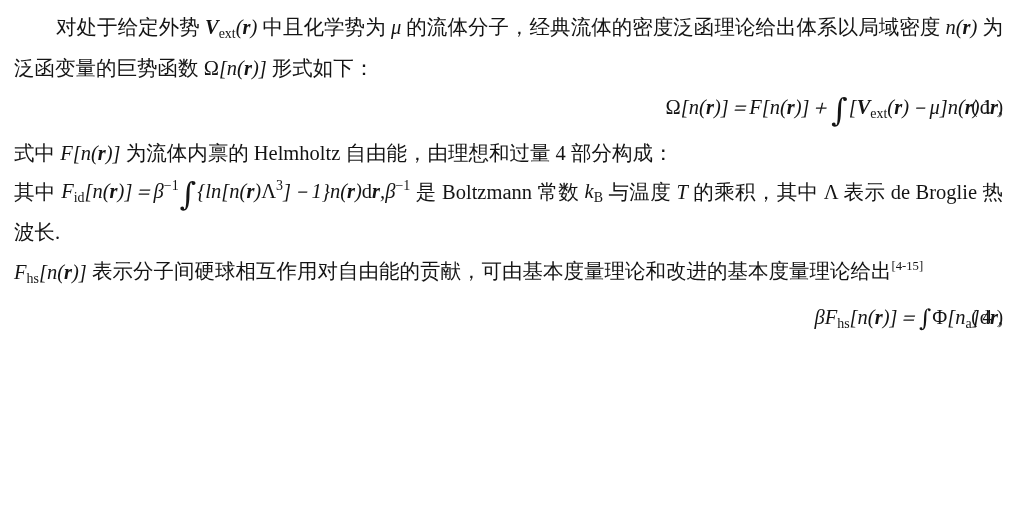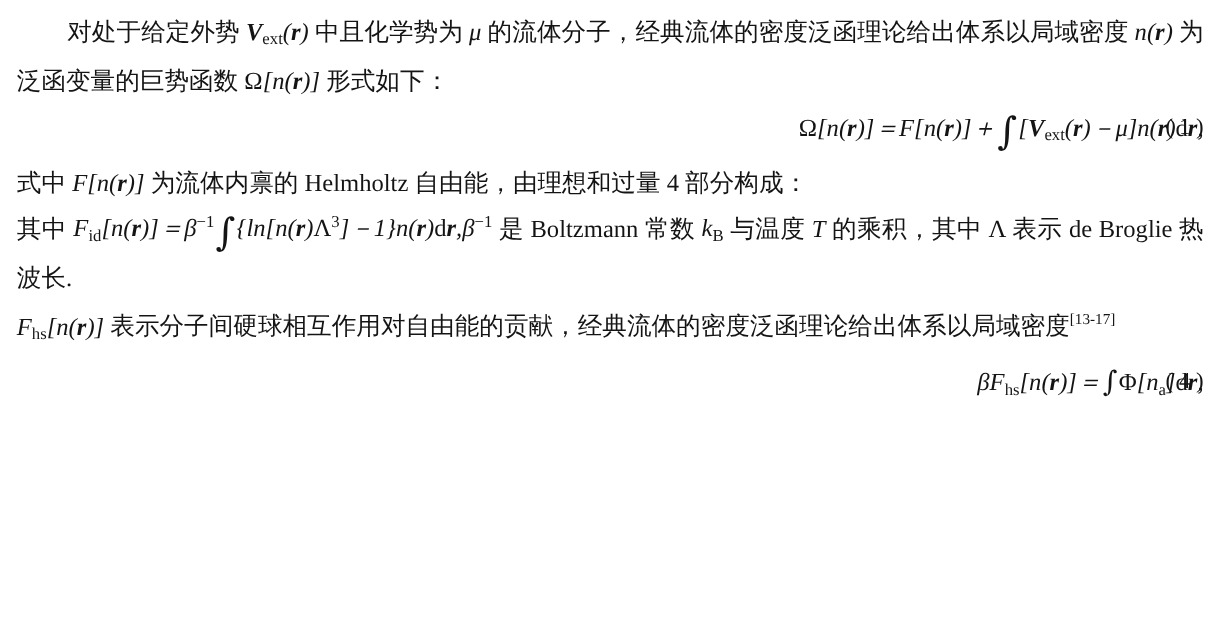--- a/index.html
+++ b/index.html
@@ -101,21 +101,21 @@
       <span class="eqnum">( 1 )</span>
     </div>
 
     <p class="para"><span>式中 </span><span class="math">F[n(<span class="bld">r</span>)]</span><span> 为流体内禀的 Helmholtz 自由能，由理想和过量 4 部分构成：</span></p>
 
 
     <p class="para"><span>其中 </span><span class="math">F<sub>id</sub>[n(<span class="bld">r</span>)]＝β<sup>−1</sup><span class="intg">∫</span>{ln[n(<span class="bld">r</span>)<span class="up">Λ</span><sup>3</sup>]－1}n(<span class="bld">r</span>)<span class="up">d</span><span class="bld">r</span>,β<sup>−1</sup></span><span> 是 Boltzmann 常数 </span><span class="math">k<sub>B</sub></span><span> 与温度 </span><span class="math">T</span><span> 的乘积，其中 </span><span class="math"><span class="up">Λ</span></span><span> 表示 de Broglie 热波长.</span></p>
 
 
 
-    <p class="para"><span class="math">F<sub>hs</sub>[n(<span class="bld">r</span>)]</span><span> 表示分子间硬球相互作用对自由能的贡献，经典流体的密度泛函理论给出体系以局域密度</span><span class="sup-ref">[13-17]</span></p>
+    <p class="para"><span class="math">F<sub>hs</sub>[n(<span class="bld">r</span>)]</span><span> 表示分子间硬球相互作用对自由能的贡献，可由基本度量理论和改进的基本度量理论给出</span><span class="sup-ref">[4-15]</span></p>
 
     <div class="eqline">
       <span class="math">βF<sub>hs</sub>[n(<span class="bld">r</span>)]＝<span class="intg-sm">∫</span><span class="up">Φ</span>[n<sub>a</sub>]<span class="up">d</span><span class="bld">r</span>,</span>
       <span class="eqnum">( 4 )</span>
     </div>
 
   </div>
 </div>
 
 </body></html>

